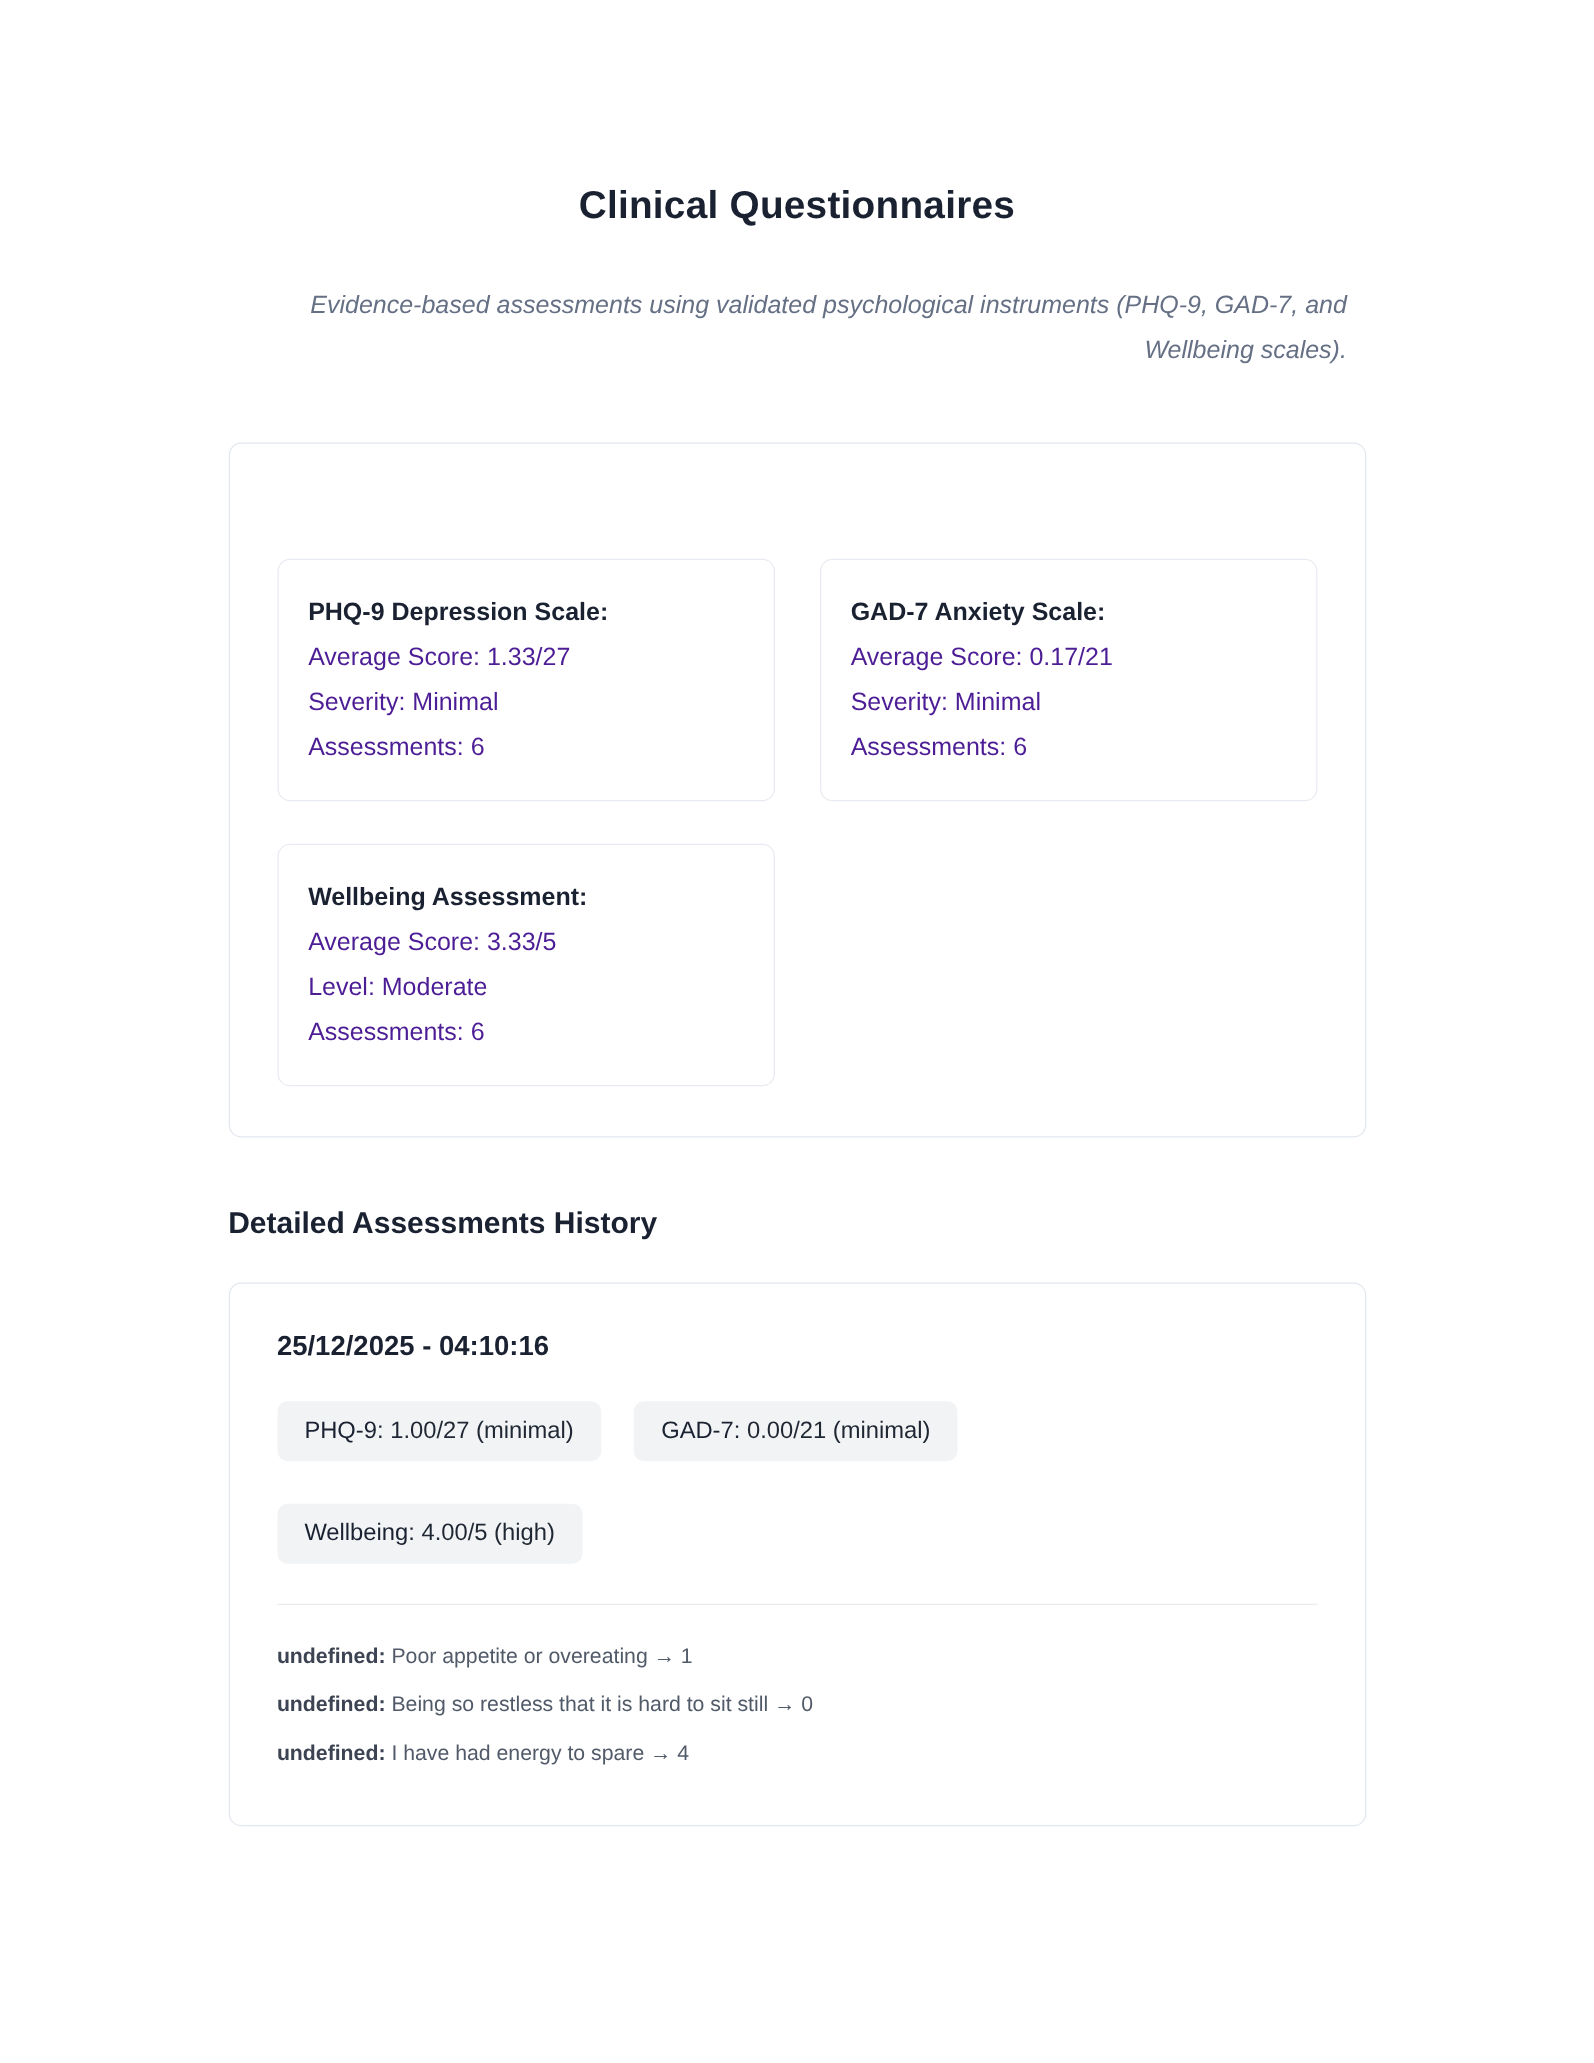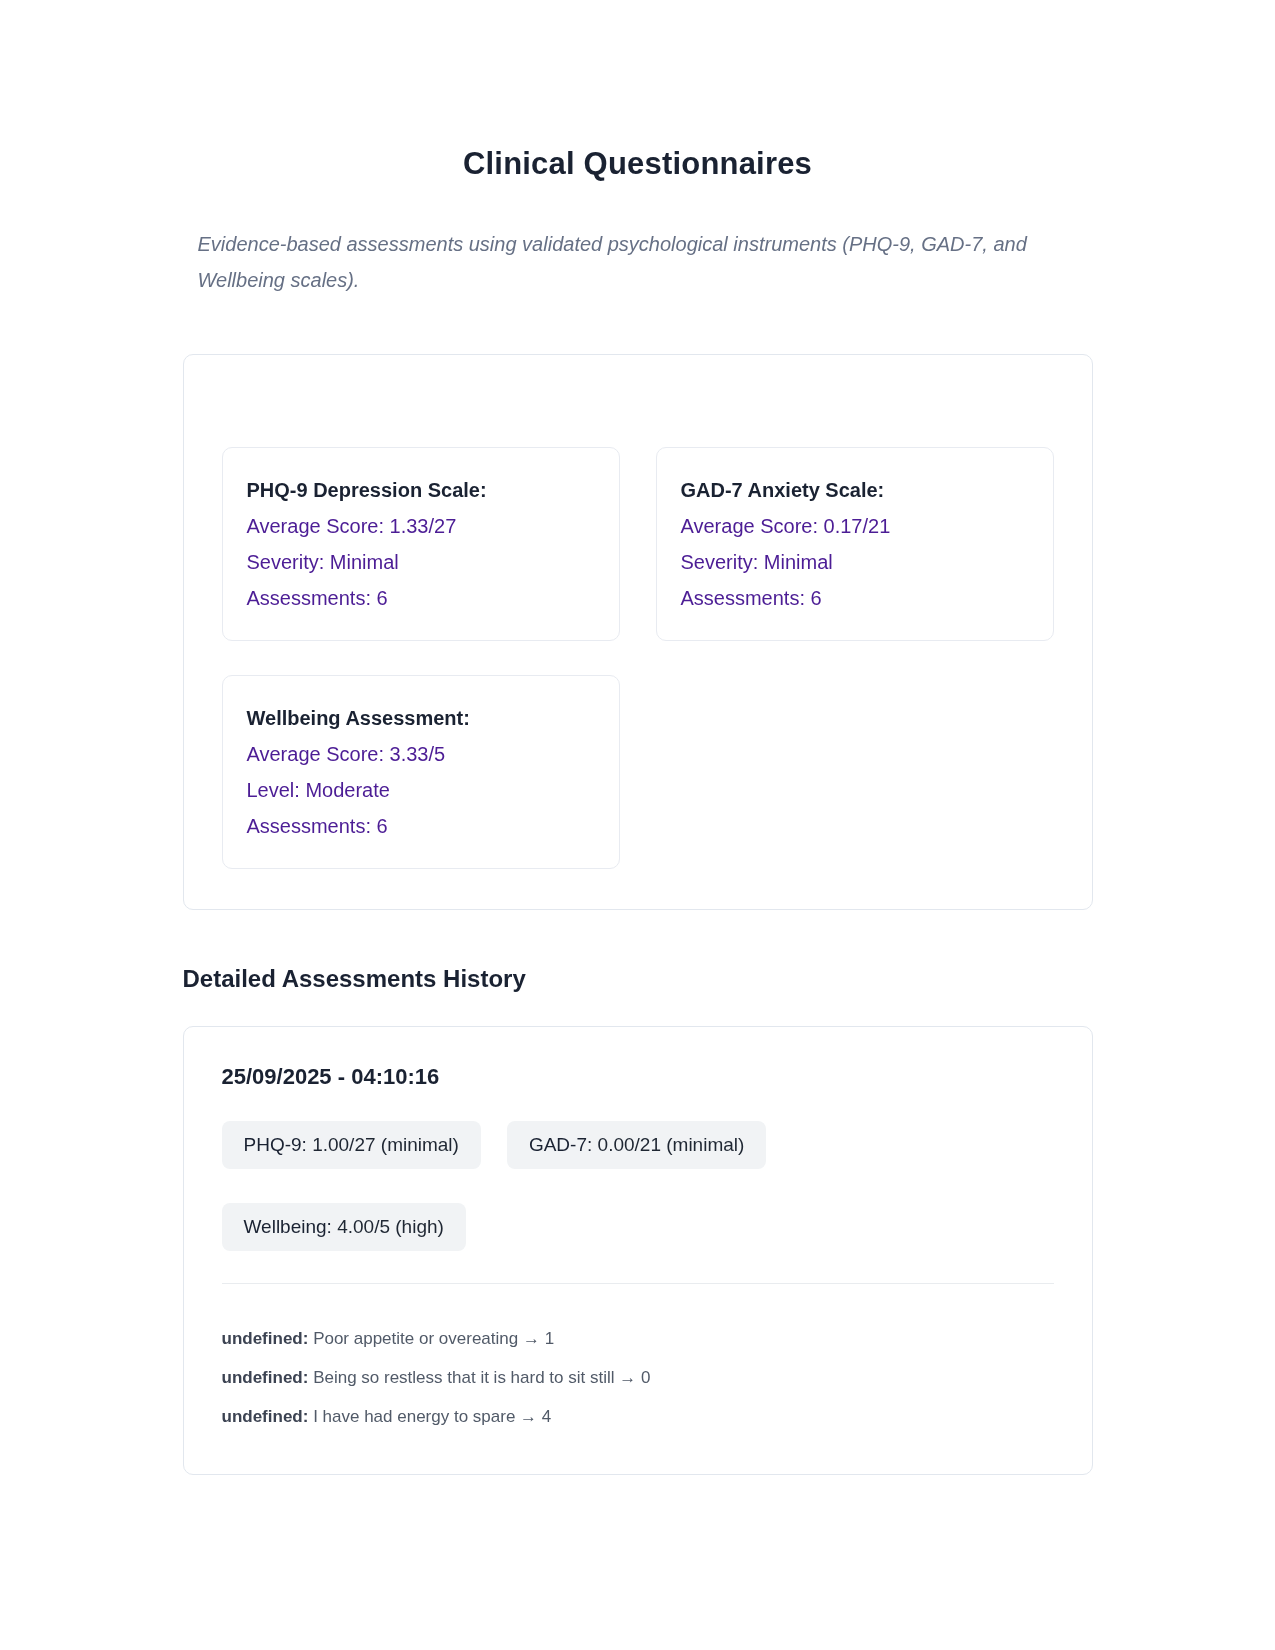--- a/index.html
+++ b/index.html
@@ -19,21 +19,21 @@
     margin-top: 146px;
     text-align: center;
     font-size: 31px;
     font-weight: bold;
     color: #1a2232;
     letter-spacing: 0.2px;
   }
   .page-subtitle {
     margin: 44px auto 0;
     max-width: 880px;
-    text-align: left;
+    text-align: right;
     font-style: italic;
     font-size: 20px;
     line-height: 36px;
     color: #667085;
   }
 
   
   .card {
     border: 1px solid #e2e7ee;
     border-radius: 10px;
@@ -89,21 +89,21 @@
     color: #1f2733;
     white-space: nowrap;
   }
   .badge .badge-label { font-weight: normal; color: #1a2232; }
   .entry-divider {
     margin-top: 32px;
     border: none;
     border-top: 1px solid #e9ecef;
     height: 0;
   }
-  .notes { margin-top: 44px; }
+  .notes { margin-top: 30px; }
   .note-line { font-size: 17px; line-height: 22px; margin-bottom: 17px; color: #515a68; }
   .note-line:last-child { margin-bottom: 0; }
   .note-line .note-label { font-weight: bold; color: #3c4352; }
 </style>
 </head>
 <body>
 
 <div class="container">
 
   <h1 class="page-title">Clinical Questionnaires</h1>
@@ -134,21 +134,21 @@
         <div class="line">Level: Moderate</div>
         <div class="line">Assessments: 6</div>
       </div>
 
     </div>
   </section>
 
   <h2 class="history-heading">Detailed Assessments History</h2>
 
   <section class="card history-card">
-    <h3 class="entry-timestamp">25/09/2025 - 04:10:16</h3>
+    <h3 class="entry-timestamp">25/12/2025 - 04:10:16</h3>
 
     <div class="badge-row first">
       <div class="badge"><span class="badge-label">PHQ-9:</span> <span class="badge-value">1.00/27 (minimal)</span></div>
       <div class="badge"><span class="badge-label">GAD-7:</span> <span class="badge-value">0.00/21 (minimal)</span></div>
     </div>
 
     <div class="badge-row second">
       <div class="badge"><span class="badge-label">Wellbeing:</span> <span class="badge-value">4.00/5 (high)</span></div>
     </div>
 

